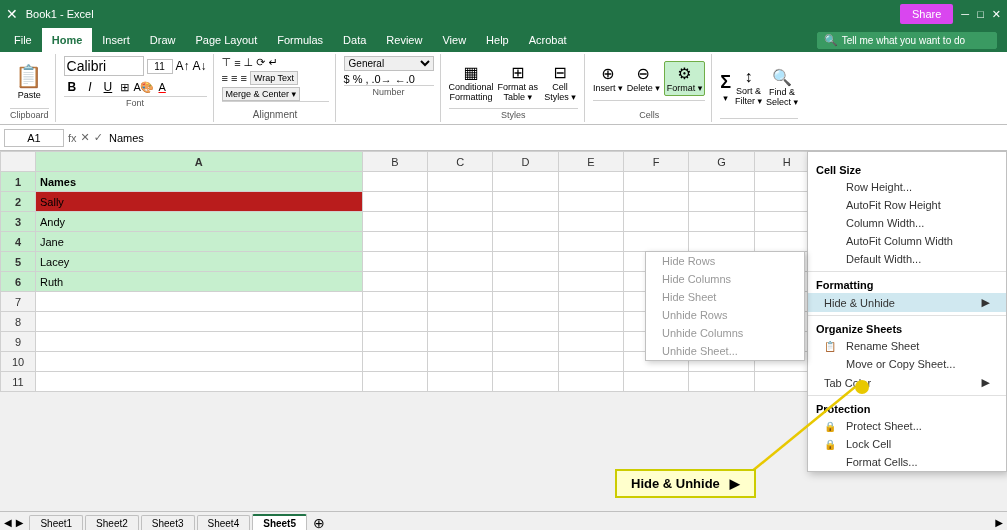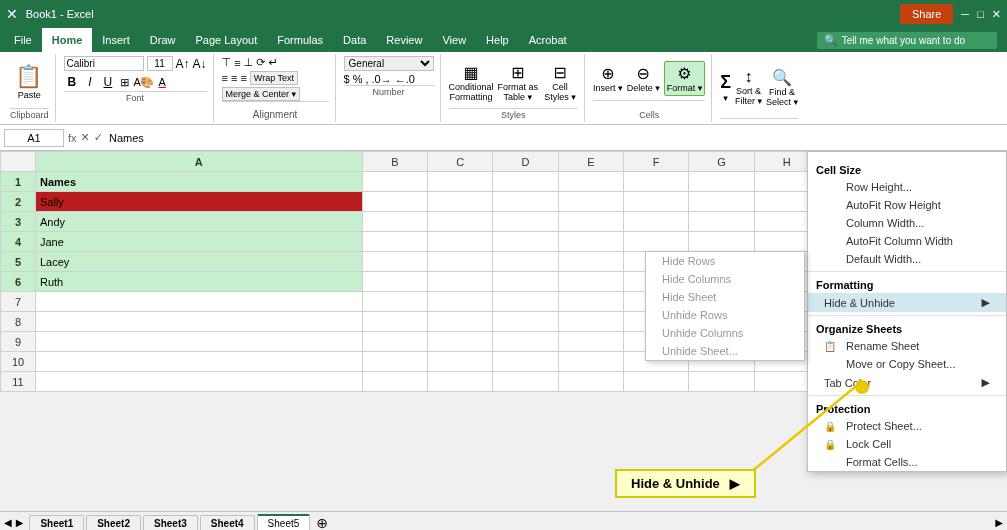--- a/index.html
+++ b/index.html
@@ -15,30 +15,30 @@
     .formula-input { flex: 1; border: none; outline: none; font-size: 11px; padding: 2px; }
     
     table.grid { border-collapse: collapse; width: 100%; }
     table.grid th, table.grid td { border: 1px solid #d0d0d0; min-width: 20px; height: 20px; font-size: 11px; }
     table.grid th { background: #f2f2f2; text-align: center; font-weight: normal; color: #333; padding: 1px 3px; }
     table.grid th.row-header { width: 35px; background: #f2f2f2; }
     table.grid th.col-header { height: 20px; }
     table.grid th.col-header.active-col { background: #c6efce; font-weight: bold; }
     table.grid th.row-header.active-row { background: #c6efce; font-weight: bold; }
     table.grid td { padding: 1px 4px; background: white; }
-    .sheet-tab { padding: 2px 10px; border: 1px solid #c0c0c0; border-bottom: none; background: #f0f0f0; cursor: pointer; font-size: 10px; margin-right: 2px; border-radius: 2px 2px 0 0; font-weight: bold; }
-    .sheet-tab.active { background: white; font-weight: normal; border-top: 2px solid #217346; }
+    .sheet-tab { padding: 2px 10px; border: 1px solid #c0c0c0; border-bottom: none; background: #f0f0f0; cursor: pointer; font-size: 10px; margin-right: 2px; border-radius: 2px 2px 0 0; }
+    .sheet-tab.active { background: white; font-weight: bold; border-top: 2px solid #217346; }
 
     
     .context-menu { position: absolute; right: 0; top: 0; width: 200px; background: white; border: 1px solid #c0c0c0; box-shadow: 2px 2px 6px rgba(0,0,0,0.2); z-index: 100; font-size: 11px; }
     .cm-item { padding: 3px 16px; cursor: pointer; display: flex; align-items: center; gap: 6px; color: #333; }
 
     .search-bar { display: flex; align-items: center; background: white; border: 1px solid #c0c0c0; border-radius: 2px; padding: 1px 6px; gap: 4px; min-width: 180px; }
 
-    .share-btn { background: #c2410c; color: white; border: none; padding: 4px 12px; border-radius: 2px; cursor: pointer; font-size: 11px; }
+    .share-btn { background: #d946ef; color: white; border: none; padding: 4px 12px; border-radius: 2px; cursor: pointer; font-size: 11px; }
 
     svg.connector-svg { position: absolute; z-index: 350; pointer-events: none; }
 
     .bold-b { font-weight: bold; font-size: 12px; }
     .italic-i { font-style: italic; font-size: 12px; }
     .underline-u { text-decoration: underline; font-size: 12px; }
 
     .top-bar { background: #217346; color: white; display: flex; align-items: center; padding: 2px 6px; justify-content: space-between; height: 28px; }
     .top-bar-left { display: flex; align-items: center; gap: 8px; font-size: 11px; }
     .top-bar-right { display: flex; align-items: center; gap: 8px; font-size: 11px; }
@@ -86,21 +86,21 @@
   <div style="display:flex;flex-direction:column;border-right:1px solid #d0d0d0;padding:2px 6px;align-items:center;min-width:50px;">
     <div style="display:flex;flex-direction:column;align-items:center;cursor:pointer;padding:2px;flex:1;justify-content:center;">
       <span style="font-size:22px;">📋</span>
       <span style="font-size:9px;">Paste</span>
     </div>
     <div style="font-size:9px;color:#555;border-top:1px solid #d0d0d0;padding-top:1px;width:100%;text-align:center;">Clipboard</div>
   </div>
 
   <div style="display:flex;flex-direction:column;border-right:1px solid #d0d0d0;padding:2px 6px;min-width:150px;">
     <div style="display:flex;align-items:center;gap:3px;margin-bottom:2px;">
-      <input type="text" value="Calibri" style="width: 80px; border: 1px solid rgb(192, 192, 192); font-size: 10px; padding: 1px 2px;">
+      <input type="text" value="Calibri" style="width: 80px; border: 1px solid rgb(192, 192, 192); font-size: 14px; padding: 1px 2px;">
       <input type="text" value="11" style="width: 26px; border: 1px solid rgb(192, 192, 192); font-size: 10px; text-align: center; padding: 1px;">
       <span style="cursor:pointer;font-size:12px;">A↑</span>
       <span style="cursor:pointer;font-size:12px;">A↓</span>
     </div>
     <div style="display:flex;align-items:center;gap:4px;">
       <span class="bold-b" style="cursor:pointer;padding:1px 3px;border:1px solid transparent;">B</span>
       <span class="italic-i" style="cursor:pointer;padding:1px 3px;border:1px solid transparent;">I</span>
       <span class="underline-u" style="cursor:pointer;padding:1px 3px;border:1px solid transparent;">U</span>
       <span style="cursor:pointer;font-size:11px;">⊞</span>
       <span style="cursor:pointer;font-size:11px;">A🎨</span>

